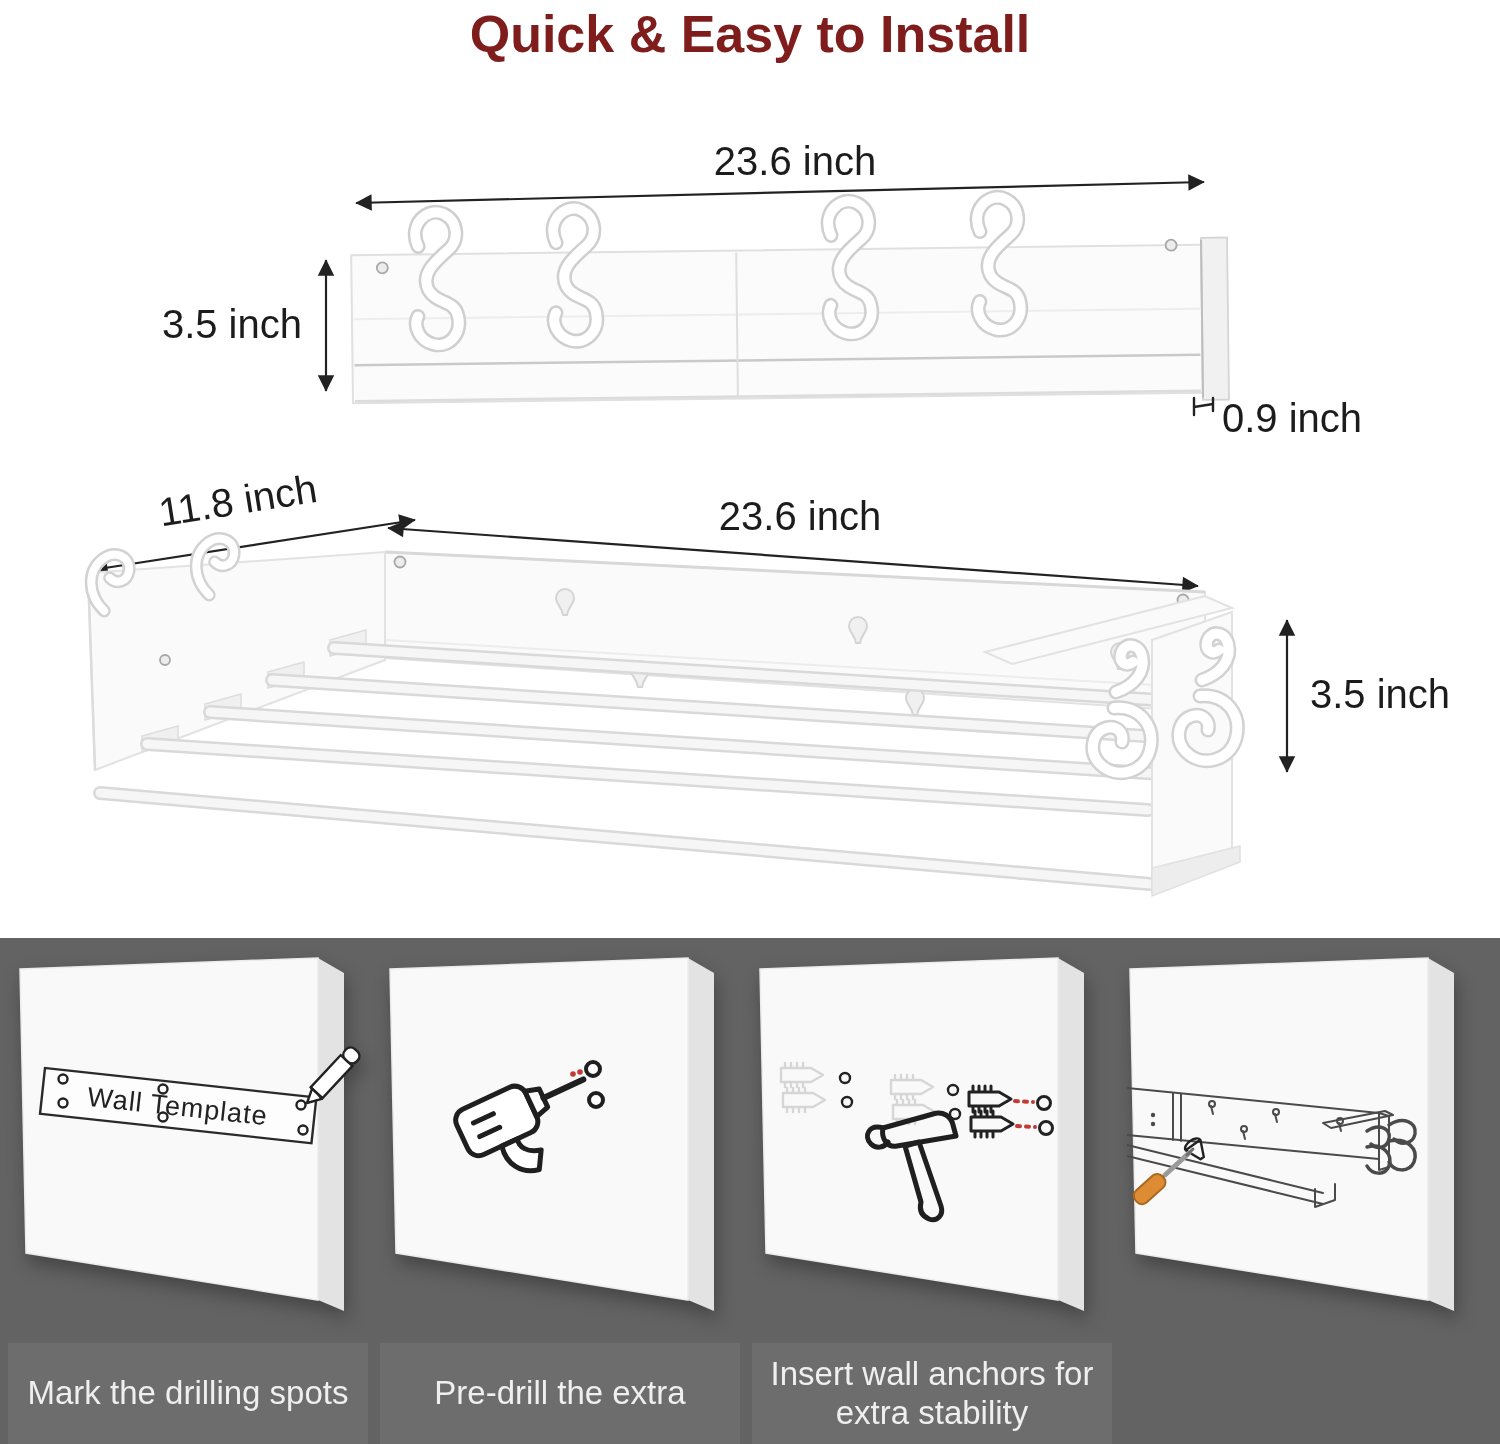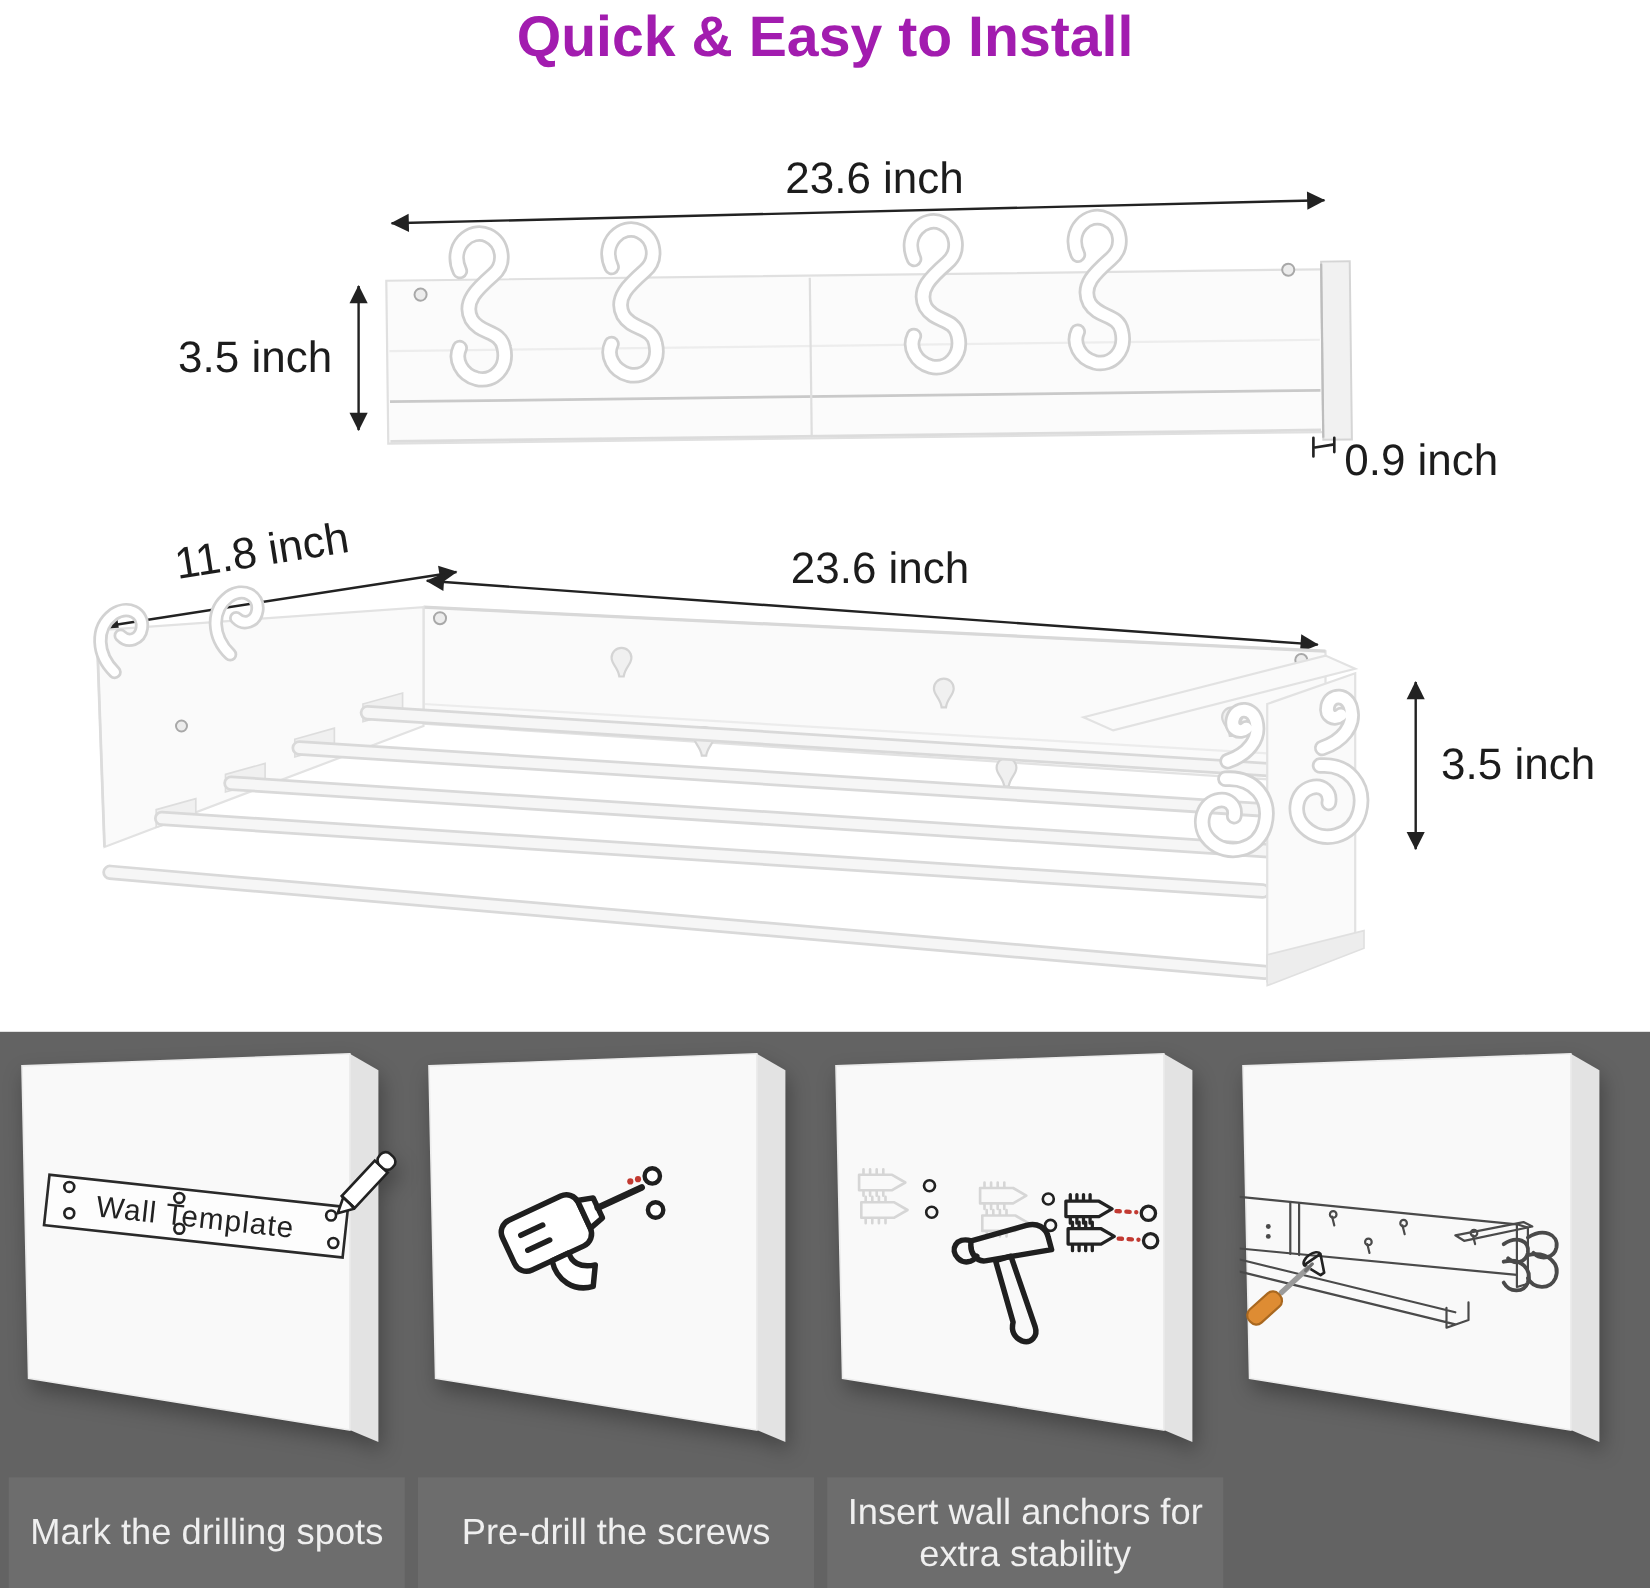--- a/index.html
+++ b/index.html
@@ -1,19 +1,19 @@
 <!DOCTYPE html>
 <html><head>
 <meta charset="utf-8">
 <style>
   html,body{margin:0;padding:0;background:#ffffff;}
   .canvas{position:relative;width:1500px;height:1444px;background:#ffffff;overflow:hidden;
           font-family:"Liberation Sans", sans-serif;}
   .page-title{position:absolute;top:0;left:0;width:1500px;margin:0;padding-top:4px;
-              text-align:center;font-size:52px;font-weight:bold;color:#a21caf;letter-spacing:0px;}
+              text-align:center;font-size:52px;font-weight:bold;color:#7f1d1d;letter-spacing:0px;}
   .diagrams{position:absolute;top:0;left:0;}
   .dim-line{stroke:#222222;stroke-width:2.2;fill:none;}
   .dim-label{font-size:40px;fill:#1c1c1c;}
   .bar-face{fill:#fbfbfb;stroke:#e0e0e0;stroke-width:2;}
   .soft-line{stroke:#dedede;stroke-width:2;fill:none;}
   .groove{stroke:#c9c9c9;stroke-width:2.5;fill:none;}
   .ridge{stroke:#ededed;stroke-width:2;fill:none;}
   .screw{fill:#ececec;stroke:#a8a8a8;stroke-width:1.8;}
   .hook-outline{fill:none;stroke:#cfcfcf;stroke-width:15;stroke-linecap:round;stroke-linejoin:round;}
   .hook-fill{fill:none;stroke:#ffffff;stroke-width:10;stroke-linecap:round;stroke-linejoin:round;}
@@ -226,21 +226,21 @@
           <line x1="50" y1="-2" x2="94" y2="-2" class="ink" style="stroke-width:6"></line>
           <path d="M -8 24 C -12 42 -2 58 16 61 L 26 44 C 12 41 7 32 9 24 Z" class="ink-fill"></path>
         </g>
         <circle cx="186" cy="121" r="2.8" class="reddot"></circle>
         <circle cx="193" cy="119" r="2.8" class="reddot"></circle>
         <circle cx="206" cy="116" r="7" fill="#ffffff" stroke="#1f1f1f" stroke-width="4"></circle>
         <circle cx="209" cy="147" r="7" fill="#ffffff" stroke="#1f1f1f" stroke-width="4"></circle>
       </g>
     </svg>
     <div class="caption-bar" style="left:380px">
-      <span>Pre-drill the screws</span>
+      <span>Pre-drill the extra</span>
     </div>
 
     <svg class="wall-svg" style="left:757px" width="348" height="380" viewBox="0 0 348 380">
       <polygon class="wallside" points="301,5 327,20 327,358 301,347"></polygon>
       <polygon class="wallface" points="3,16 301,5 301,347 9,300"></polygon>
       <g>
 
         <g transform="translate(46,122)">
             <path class="ink-thin pale" d="M -22 -7 L 8 -7 L 20 0 L 8 7 L -22 7 Z M -18 -7 L -18 -12 M -12 -7 L -12 -12 M -6 -7 L -6 -12 M 0 -7 L 0 -12 M -18 7 L -18 12 M -12 7 L -12 12 M -6 7 L -6 12 M 0 7 L 0 12"></path>
           </g>

